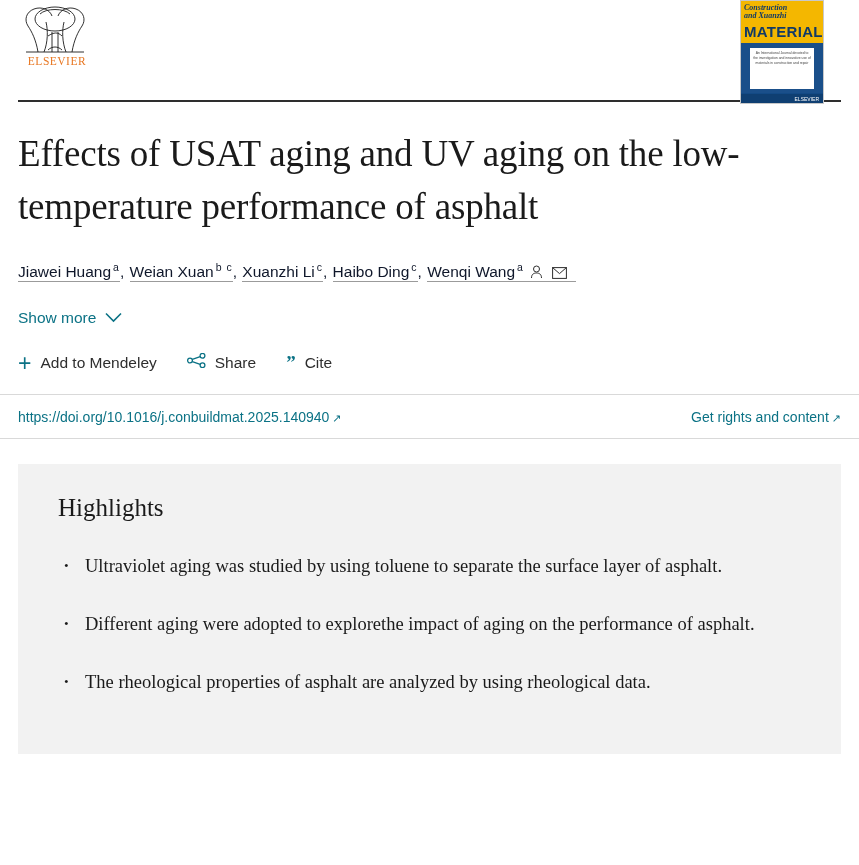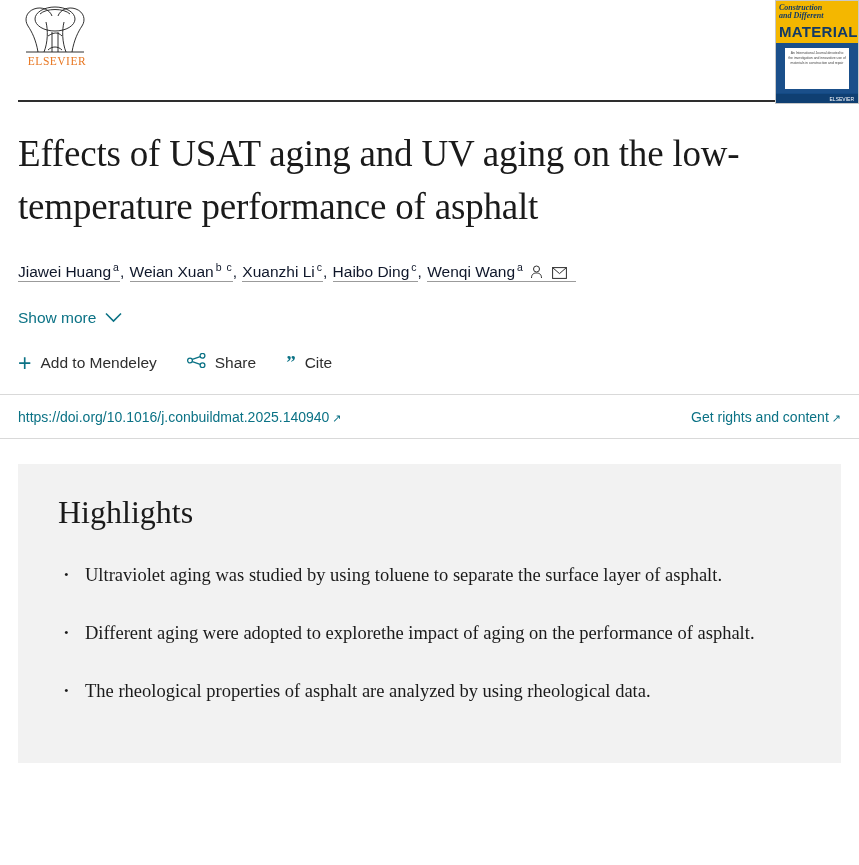--- a/index.html
+++ b/index.html
@@ -63,21 +63,21 @@
     margin-top: 9px;
     font-size: 13.5px;
     color: #505050;
   }
   .journal-issue a {
     color: #0b7285;
     text-decoration: none;
   }
   .cover-thumb {
     position: absolute;
-    right: 0;
+    right: 35px;
     top: 0px;
     width: 84px;
     height: 104px;
     background: #1a4f8a;
     border: 1px solid #c8c8c8;
     box-sizing: border-box;
     overflow: hidden;
   }
   .cover-top {
     background: #f4b700;
@@ -245,21 +245,21 @@
   .highlights {
     margin: 25px 18px 0 18px;
     background: #f2f2f2;
     padding: 30px 40px 30px 40px;
     min-height: 260px;
     box-sizing: border-box;
   }
   .highlights h2 {
     font-family: "Liberation Serif", serif;
     font-weight: 400;
-    font-size: 32px;
+    font-size: 25px;
     color: #1a1a1a;
     margin: 0 0 28px 0;
   }
   .hl-list {
     list-style: none;
     margin: 0;
     padding: 0;
   }
   .hl-list li {
     position: relative;
@@ -302,21 +302,21 @@
           <path d="M30 34 C36 30 40 30 44 34"></path>
         </g>
       </svg>
       <div class="elsevier-word">ELSEVIER</div>
     </div>
 
 
     <div class="cover-thumb">
       <div class="cover-top">
         <div>Construction</div>
-        <div>and Different</div>
+        <div>and Xuanzhi</div>
       </div>
       <div class="cover-mat">MATERIALS</div>
       <div class="cover-body">
         <div class="cover-white">An International Journal devoted to the investigation and innovative use of materials in construction and repair</div>
         <div class="cover-strip"></div>
         <div class="cover-els">ELSEVIER</div>
       </div>
     </div>
   </div>
 

